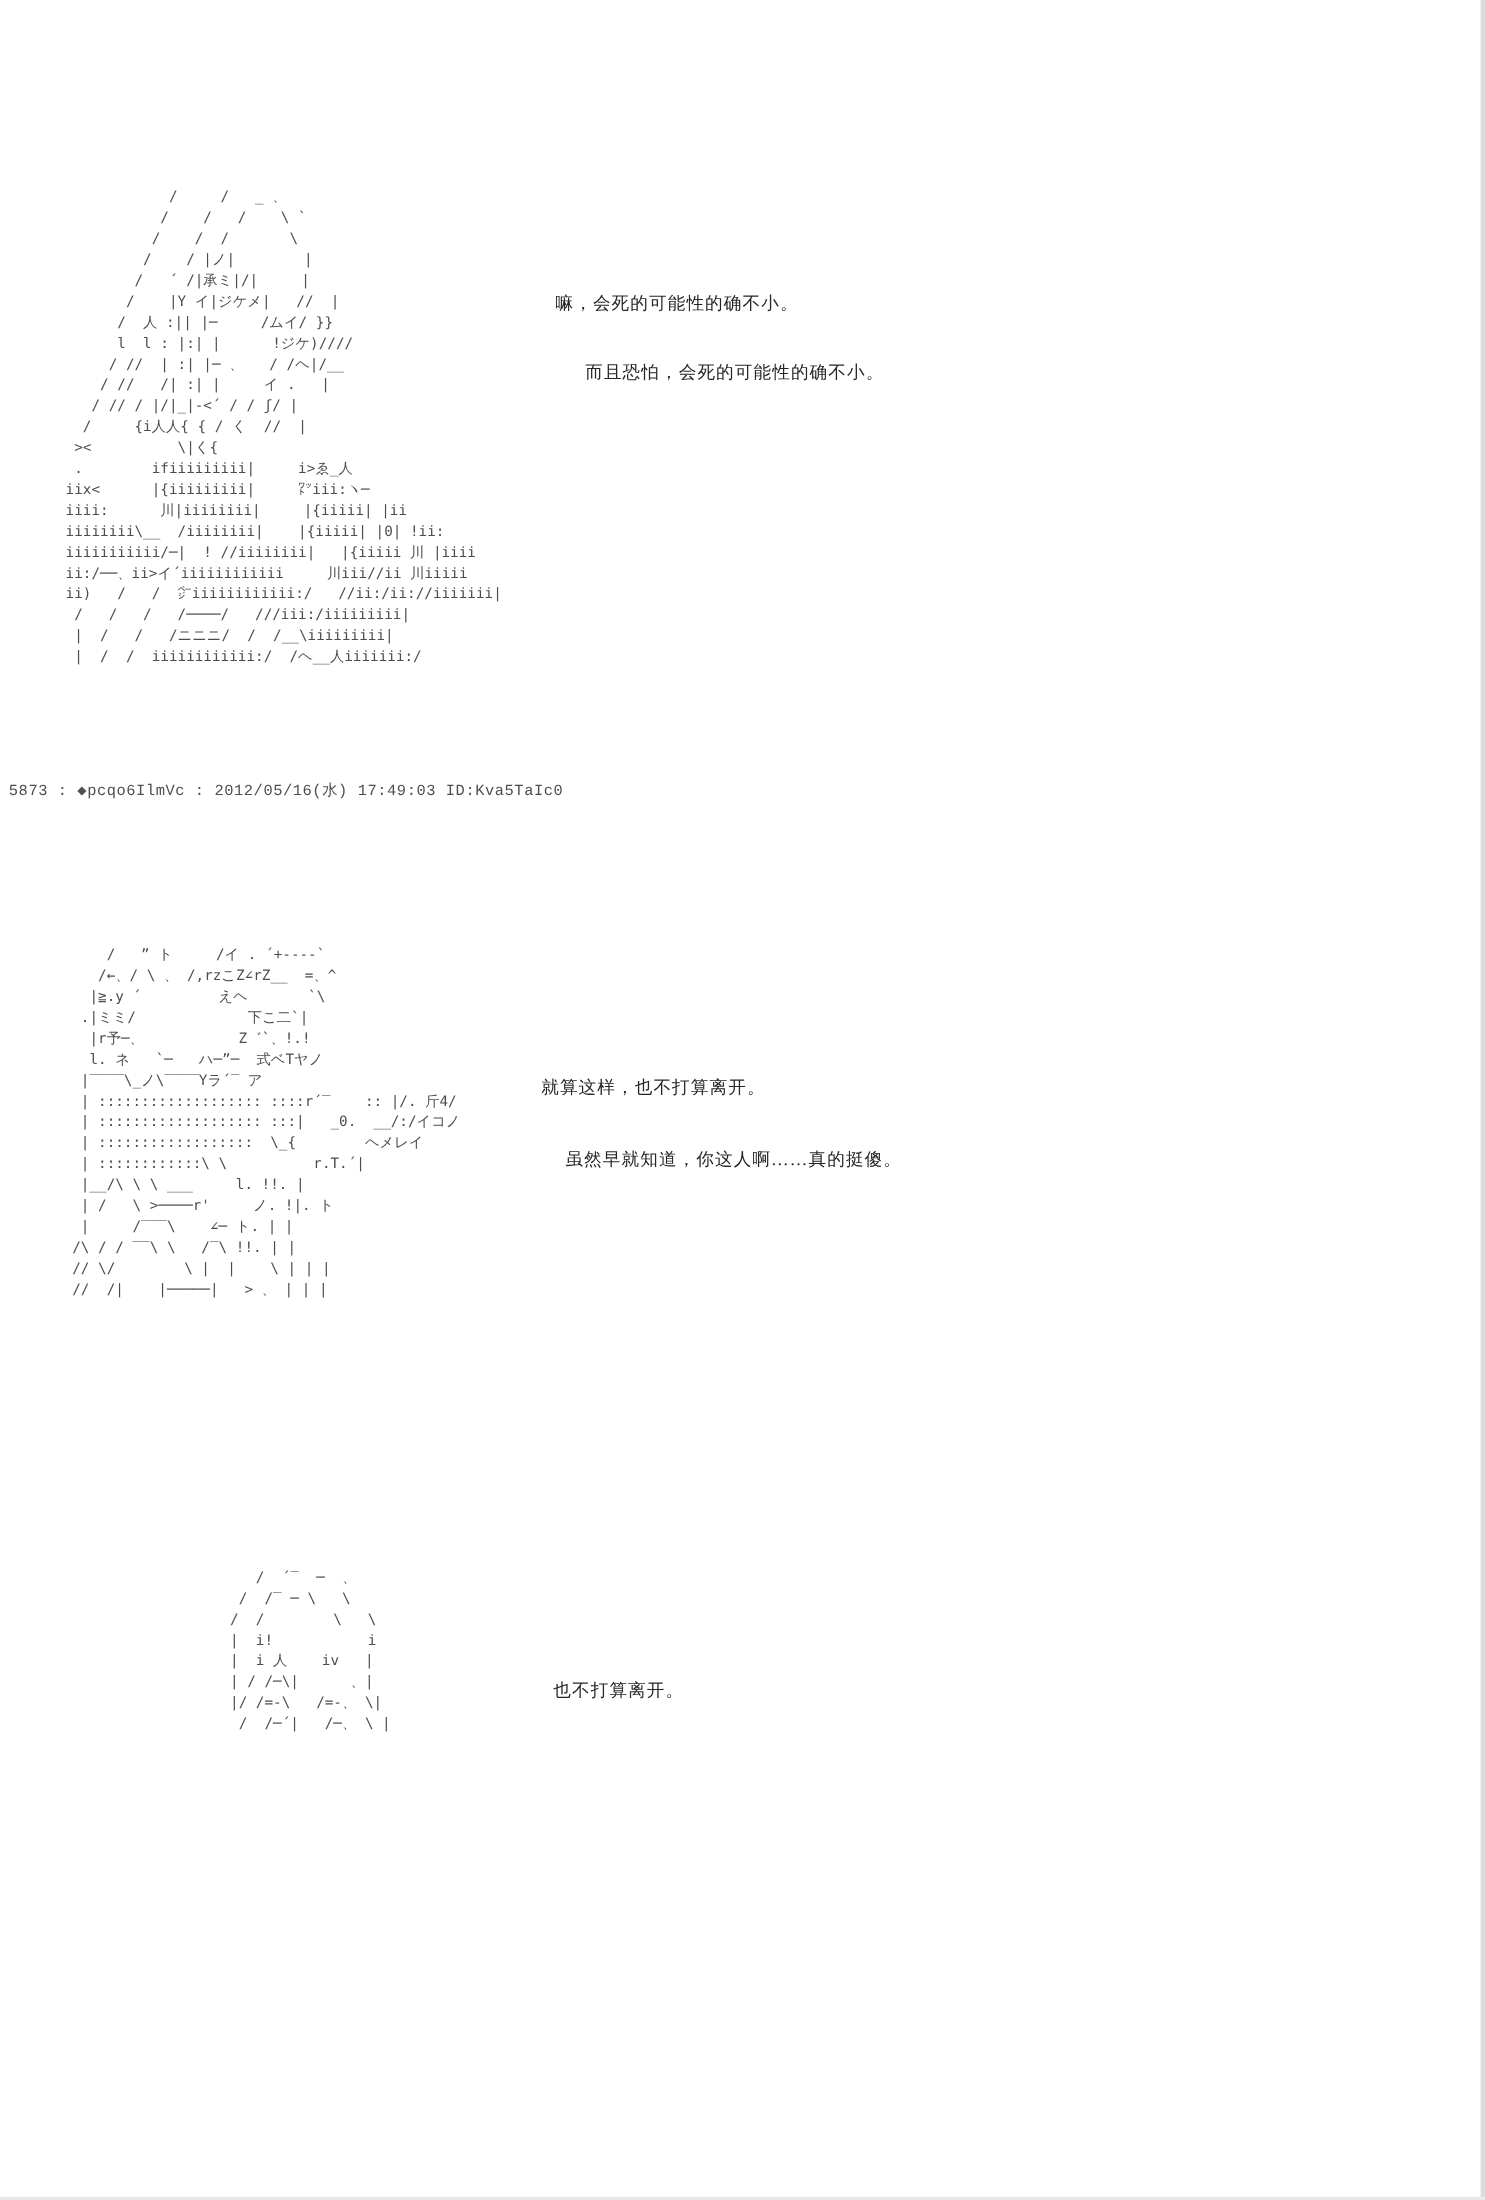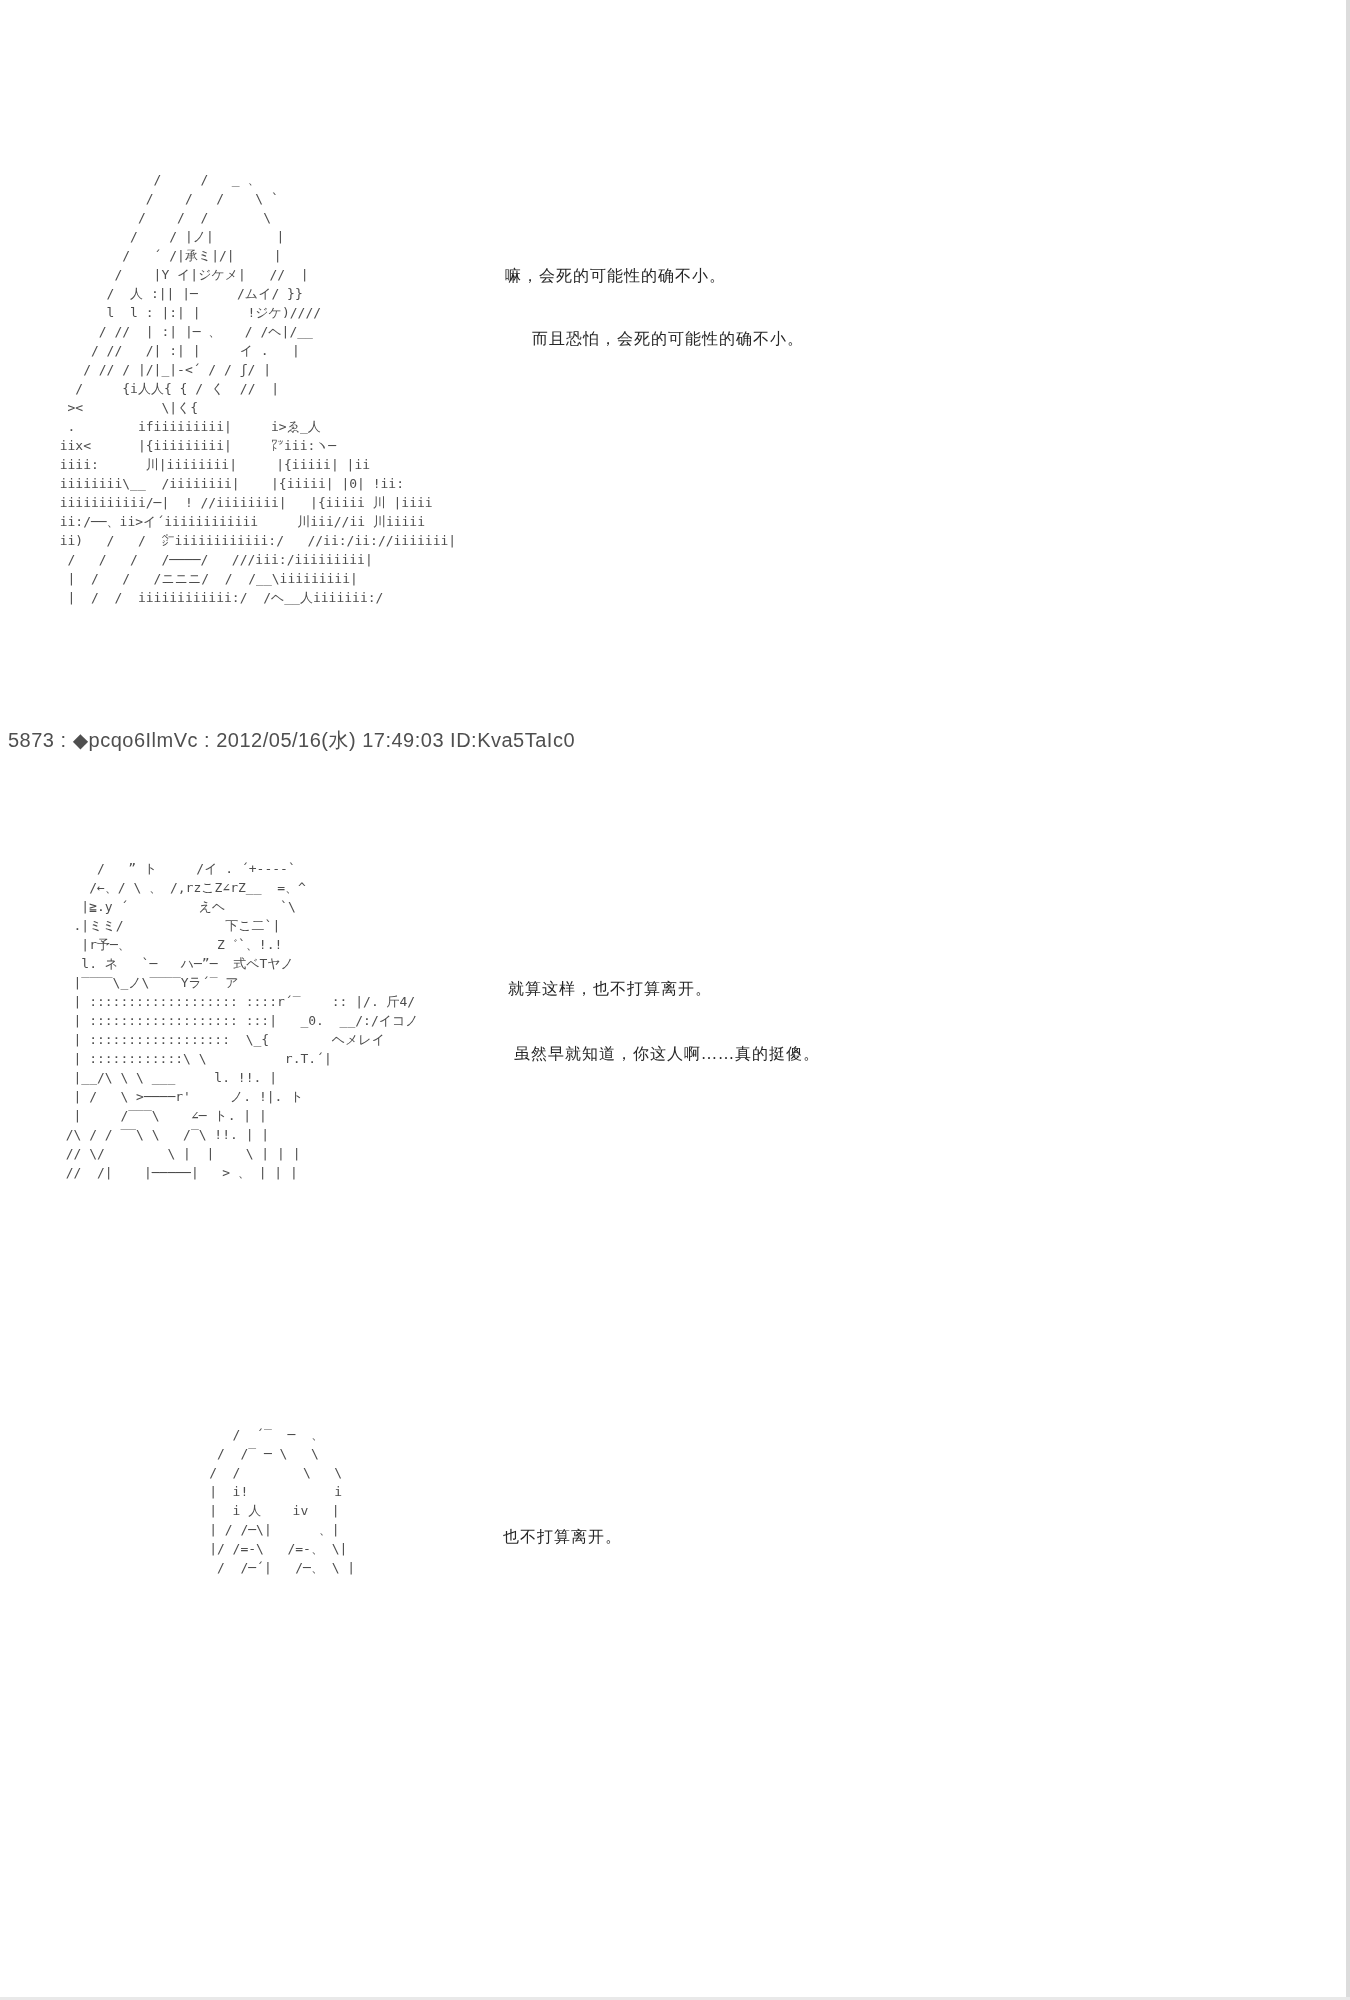--- a/index.html
+++ b/index.html
@@ -24,23 +24,23 @@
     position: absolute;
     font-family: Liberation Serif, serif;
     font-size: 16px;
     color: #262626;
     letter-spacing: 1px;
     white-space: nowrap;
   }
   .post-header {
     position: absolute;
     left: 8px;
-    top: 727px;
-    font-family: Liberation Sans, sans-serif;
-    font-size: 20px;
+    top: 710px;
+    font-family: Liberation Mono, monospace;
+    font-size: 14px;
     color: #4f4f4f;
     letter-spacing: 0.5px;
     white-space: nowrap;
   }
   .page-edge-right {
     position: absolute;
     right: 0; top: 0;
     width: 4px; height: 100%;
     background: #dcdcdc;
   }
@@ -97,21 +97,21 @@
    | ::::::::::::::::::: ::::r´‾    :: |/. 斤4/
    | ::::::::::::::::::: :::|   _0.  __/:/イコノ
    | ::::::::::::::::::  \_{        ヘメレイ
    | ::::::::::::\ \          r.T.´|
    |__/\ \ \ ___     l. !!. |
    | /   \ &gt;────r'     ノ. !|. ト
    |     /‾‾‾\    ∠─ ト. | |
   /\ / / ‾‾\ \   /‾\ !!. | |
   // \/        \ |  |    \ | | |
   //  /|    |─────|   &gt; 、 | | |</pre>
-    <div class="dialogue" style="left:508px; top:979px;">就算这样，也不打算离开。</div>
+    <div class="dialogue" style="left:492px; top:979px;">就算这样，也不打算离开。</div>
     <div class="dialogue" style="left:514px; top:1044px;">虽然早就知道，你这人啊……真的挺傻。</div>
   </div>
 
   <div>
     <pre class="aa" style="left:170px; top:1425px;">        /  ´‾  ─  、
       /  /‾ ─ \   \
      /  /        \   \
      |  i!           i
      |  i 人    iv   |
      | / /─\|      、|

